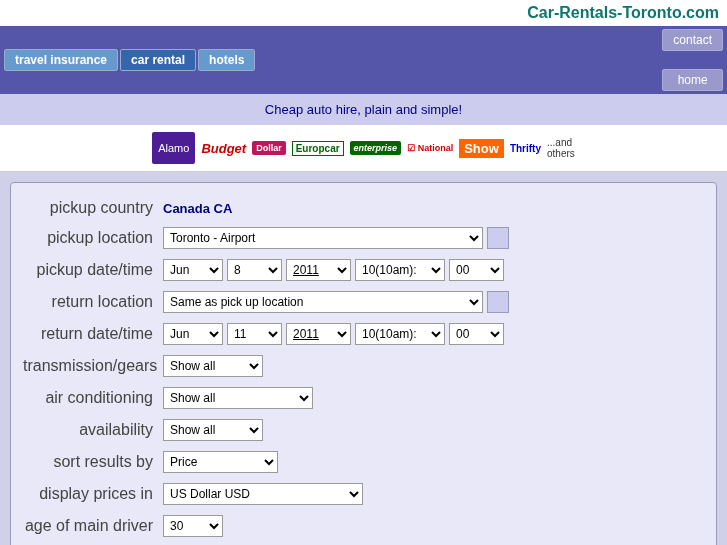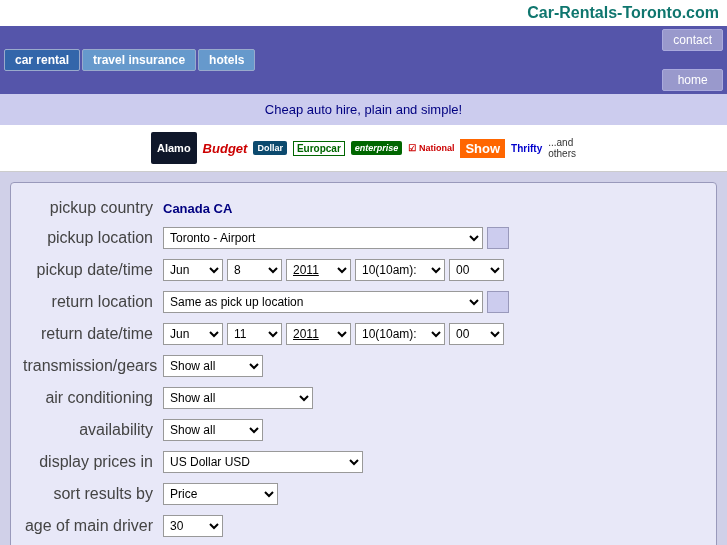--- a/index.html
+++ b/index.html
@@ -17,23 +17,23 @@
     .nav-tab-right { background: #9999cc; color: white; border: 1px solid #aaaadd; padding: 3px 10px; cursor: pointer; font-size: 12px; border-radius: 2px; }
 
     
     .site-title { background: #ccccee; text-align: center; padding: 8px; color: #000080; }
     .site-title .title { font-size: 14px; font-weight: bold; }
     .site-title .subtitle { font-size: 13px; }
 
     
     .logo-bar { background: white; display: flex; align-items: center; justify-content: center; padding: 8px 4px; gap: 6px; border-bottom: 1px solid #ccc; }
     .logo-item { display: inline-flex; align-items: center; justify-content: center; height: 30px; }
-    .logo-alamo { background: #0f172a; color: white; font-weight: bold; font-size: 11px; padding: 10px 6px; border-radius: 2px; }
+    .logo-alamo { background: #4c1d95; color: white; font-weight: normal; font-size: 11px; padding: 10px 6px; border-radius: 2px; }
     .logo-budget { color: #cc0000; font-weight: bold; font-size: 13px; font-style: italic; }
-    .logo-dollar { background: #0c4a6e; color: white; font-size: 9px; font-weight: bold; padding: 2px 4px; border-radius: 2px; }
+    .logo-dollar { background: #be185d; color: white; font-size: 9px; font-weight: bold; padding: 2px 4px; border-radius: 2px; }
     .logo-europcar { color: #006600; font-weight: bold; font-size: 10px; border: 1px solid #006600; padding: 1px 3px; }
     .logo-enterprise { background: #006600; color: white; font-size: 9px; font-weight: bold; padding: 2px 4px; border-radius: 2px; font-style: italic; }
     .logo-national { color: #cc0000; font-size: 9px; font-weight: bold; }
     .logo-sixt { background: #ff6600; color: white; font-weight: bold; font-size: 13px; padding: 2px 5px; }
     .logo-thrifty { color: #0000cc; font-weight: bold; font-size: 10px; }
     .logo-others { color: #333; font-size: 10px; }
 
     
     .main-area { background: #d0d0e8; padding: 10px; }
     .form-box { background: #e8e8f8; border: 1px solid #9999bb; border-radius: 4px; padding: 16px 12px; }
@@ -60,22 +60,22 @@
     .info-btn { width: 22px; height: 22px; background: #ccccee; border: 1px solid #9999bb; cursor: pointer; font-size: 10px; text-align: center; line-height: 20px; }
   </style>
 </head>
 <body>
 
 <div class="top-header">
   <span class="brand">Car-Rentals-Toronto.com</span>
 </div>
 
 <div class="nav-bar">
+  <button class="nav-tab">travel insurance</button>
   <button class="nav-tab active">car rental</button>
-  <button class="nav-tab">travel insurance</button>
   <button class="nav-tab">hotels</button>
   <div class="nav-right">
     <button class="nav-tab-right">contact</button>
     <button class="nav-tab-right">home</button>
   </div>
 </div>
 
 <div class="site-title">
   <div class="subtitle">Cheap auto hire, plain and simple!</div>
 </div>
@@ -203,38 +203,38 @@
     <div class="form-row">
       <div class="form-label">availability</div>
       <div class="form-control-area">
         <select class="select-show">
           <option>Show all</option>
         </select>
       </div>
     </div>
 
     <div class="form-row">
+      <div class="form-label">sort results by</div>
+      <div class="form-control-area">
+        <select class="select-price">
+          <option>Price</option>
+        </select>
+      </div>
+    </div>
+
+    <div class="form-row">
       <div class="form-label">display prices in</div>
       <div class="form-control-area">
         <select class="select-show-lg">
           <option>US Dollar USD</option>
         </select>
       </div>
     </div>
 
     <div class="form-row">
-      <div class="form-label">sort results by</div>
-      <div class="form-control-area">
-        <select class="select-price">
-          <option>Price</option>
-        </select>
-      </div>
-    </div>
-
-    <div class="form-row">
       <div class="form-label">age of main driver</div>
       <div class="form-control-area">
         <select class="select-age">
           <option>30</option>
         </select>
       </div>
     </div>
 
   </div>
 </div>

